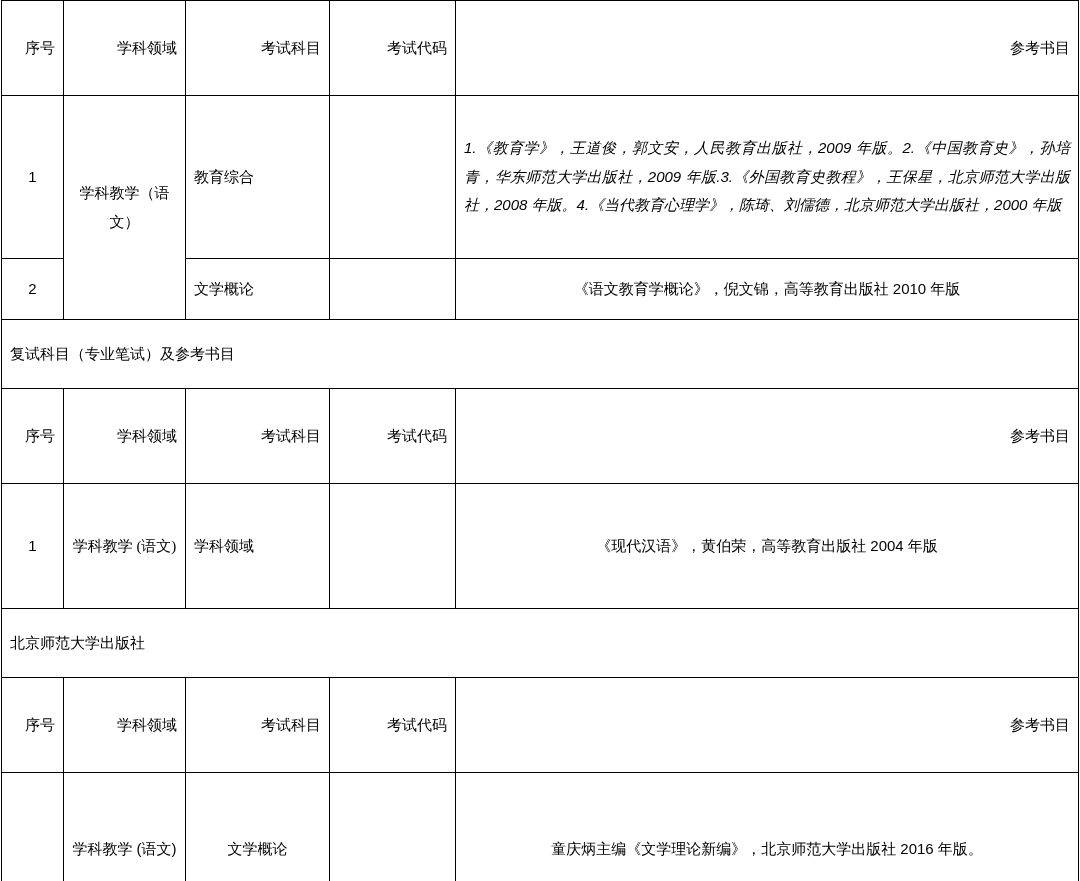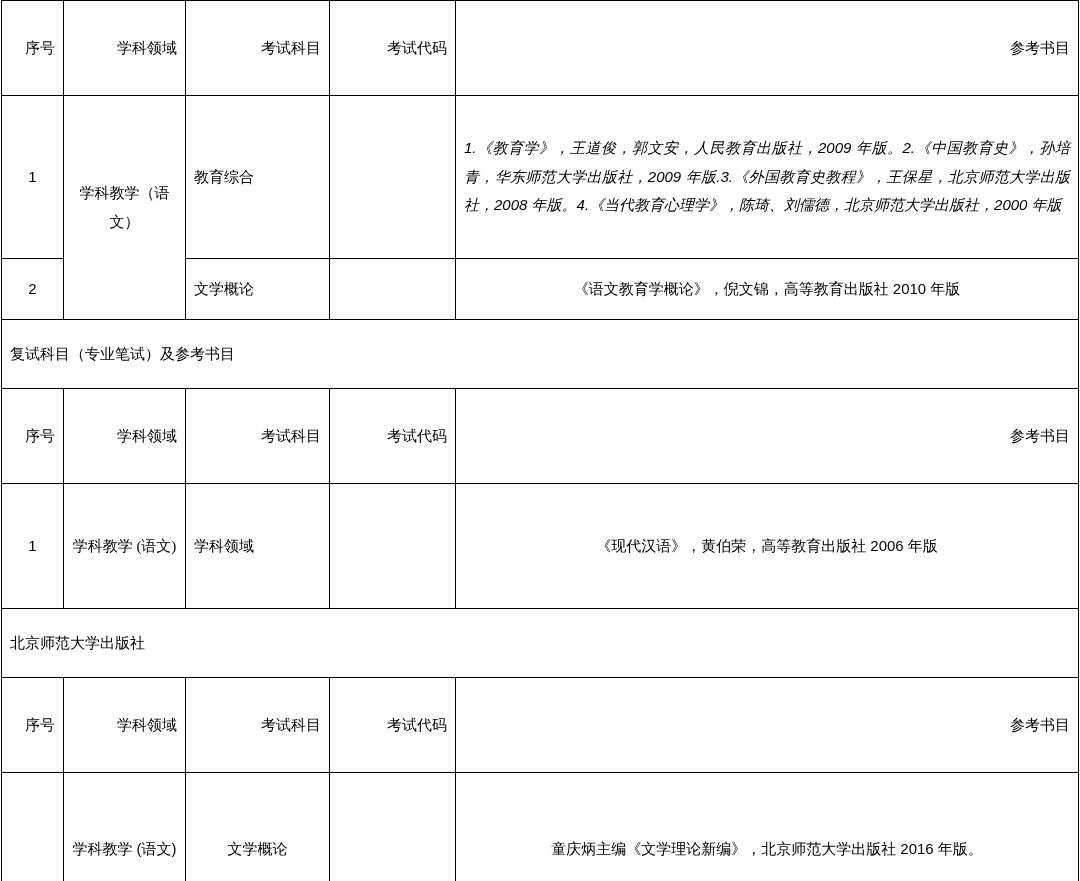--- a/index.html
+++ b/index.html
@@ -115,21 +115,21 @@
         <td>考试科目</td>
         <td>考试代码</td>
         <td>参考书目</td>
       </tr>
 
       <tr class="row-r1">
         <td class="c">1</td>
         <td class="c tight nowrap-cell">学科教学 (语文)</td>
         <td class="l tight nowrap-cell">学科领域</td>
         <td class="c"></td>
-        <td class="c">《现代汉语》，黄伯荣，高等教育出版社 2006 年版</td>
+        <td class="c">《现代汉语》，黄伯荣，高等教育出版社 2004 年版</td>
       </tr>
 
       <tr class="section-title">
         <td colspan="5">北京师范大学出版社</td>
       </tr>
 
       <tr class="hdr">
         <td>序号</td>
         <td>学科领域</td>
         <td>考试科目</td>

